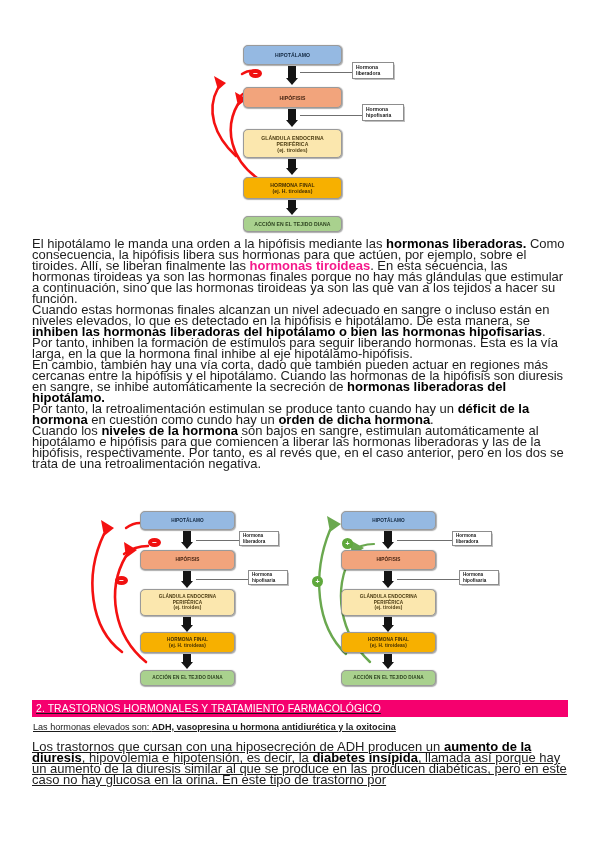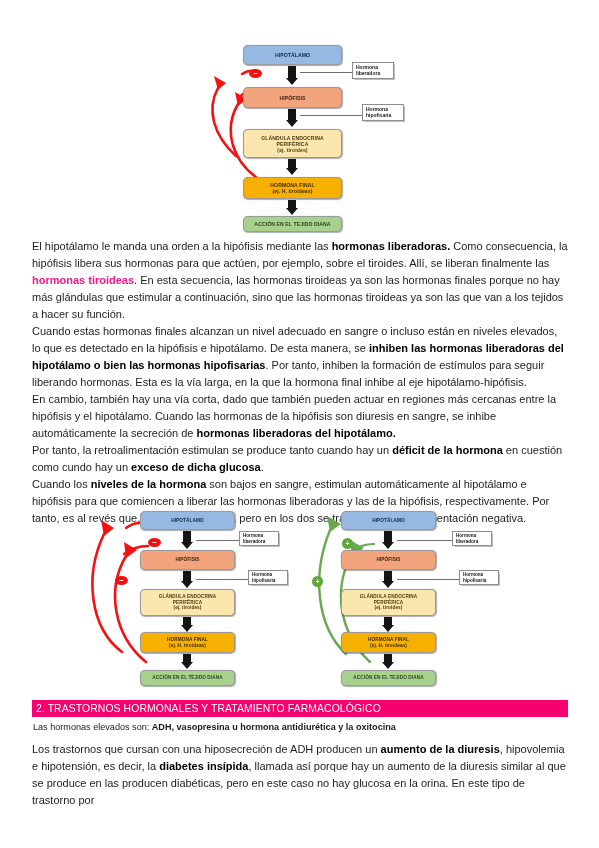--- a/index.html
+++ b/index.html
@@ -96,22 +96,22 @@
     color: #ffffff;
     line-height: 1;
   }
   .fb-neg { background: #f01010; }
   .fb-pos { background: #5fa83c; }
 
   .fbsvg { position: absolute; overflow: visible; }
 
   
   .para {
-    font-size: 11px;
-    line-height: 17px;
+    font-size: 13px;
+    line-height: 11px;
     color: #1d1d1d;
     text-align: left;
   }
   .para b { font-weight: bold; color: #000; }
   .hl-pink { color: #f5198b; font-weight: bold; }
 
   
   .bar-main {
     background: #f5006e;
     color: #ffffff;
@@ -217,21 +217,21 @@
     <p class="para" style="margin:0 0 0 0;">
       <span>El hipotálamo le manda una orden a la hipófisis mediante las </span><b>hormonas liberadoras.</b><span> Como consecuencia, la hipófisis libera sus hormonas para que actúen, por ejemplo, sobre el tiroides. Allí, se liberan finalmente las </span><span class="hl-pink">hormonas tiroideas</span><span>. En esta secuencia, las hormonas tiroideas ya son las hormonas finales porque no hay más glándulas que estimular a continuación, sino que las hormonas tiroideas ya son las que van a los tejidos a hacer su función.</span>
     </p>
     <p class="para" style="margin:0;">
       <span>Cuando estas hormonas finales alcanzan un nivel adecuado en sangre o incluso están en niveles elevados, lo que es detectado en la hipófisis e hipotálamo. De esta manera, se </span><b>inhiben las hormonas liberadoras del hipotálamo o bien las hormonas hipofisarias</b><span>. Por tanto, inhiben la formación de estímulos para seguir liberando hormonas. Esta es la vía larga, en la que la hormona final inhibe al eje hipotálamo-hipófisis.</span>
     </p>
     <p class="para" style="margin:0;">
       <span>En cambio, también hay una vía corta, dado que también pueden actuar en regiones más cercanas entre la hipófisis y el hipotálamo. Cuando las hormonas de la hipófisis son diuresis en sangre, se inhibe automáticamente la secreción de </span><b>hormonas liberadoras del hipotálamo.</b>
     </p>
     <p class="para" style="margin:0;">
-      <span>Por tanto, la retroalimentación estimulan se produce tanto cuando hay un </span><b>déficit de la hormona</b><span> en cuestión como cundo hay un </span><b>exceso de dicha glucosa</b><span>.</span>
+      <span>Por tanto, la retroalimentación estimulan se produce tanto cuando hay un </span><b>déficit de la hormona</b><span> en cuestión como cundo hay un </span><b>orden de dicha hormona</b><span>.</span>
     </p>
     <p class="para" style="margin:0;">
       <span>Cuando los </span><b>niveles de la hormona</b><span> son bajos en sangre, estimulan automáticamente al hipotálamo e hipófisis para que comiencen a liberar las hormonas liberadoras y las de la hipófisis, respectivamente. Por tanto, es al revés que, en el caso anterior, pero en los dos se trata de una retroalimentación negativa.</span>
     </p>
   </div>
 
   <div style="position:absolute; left:0; top:500px; width:300px; height:190px;">
     <svg class="fbsvg" style="left:72px; top:4px;" width="100" height="160" viewBox="0 0 100 160">
       <path d="M50,148 C18,124 12,72 32,30" stroke="#f41111" stroke-width="2.6" fill="none" stroke-linecap="round"></path>
       <path d="M32,32 L29,16 L42,24 Z" fill="#f41111"></path>
@@ -342,21 +342,21 @@
       <span>Hormona</span>
       <span>liberadora</span>
     </div>
     <div class="leader" style="position:absolute; left:97px; top:79px; width:62px;"></div>
     <div class="sidelabel" style="left:159px; top:70px; width:40px; font-size:4.6px;">
       <span>Hormona</span>
       <span>hipofisaria</span>
     </div>
   </div>
 
-  <div style="position:absolute; left:32px; top:700px; width:536px;">
+  <div style="position:absolute; left:32px; top:700px; width:536px;text-decoration:underline;">
     <div class="bar-main">2. TRASTORNOS HORMONALES Y TRATAMIENTO FARMACOLÓGICO</div>
     <div class="line-plain">
       <span>Las hormonas elevados son: </span><b>ADH, vasopresina u hormona antidiurética y la oxitocina</b>
     </div>
     <p class="para" style="margin:5px 0 0 0;">
       <span>Los trastornos que cursan con una hiposecreción de ADH producen un </span><b>aumento de la diuresis</b><span>, hipovolemia e hipotensión, es decir, la </span><b>diabetes insípida</b><span>, llamada así porque hay un aumento de la diuresis similar al que se produce en las producen diabéticas, pero en este caso no hay glucosa en la orina. En este tipo de trastorno por</span>
     </p>
   </div>
 
 </div>

